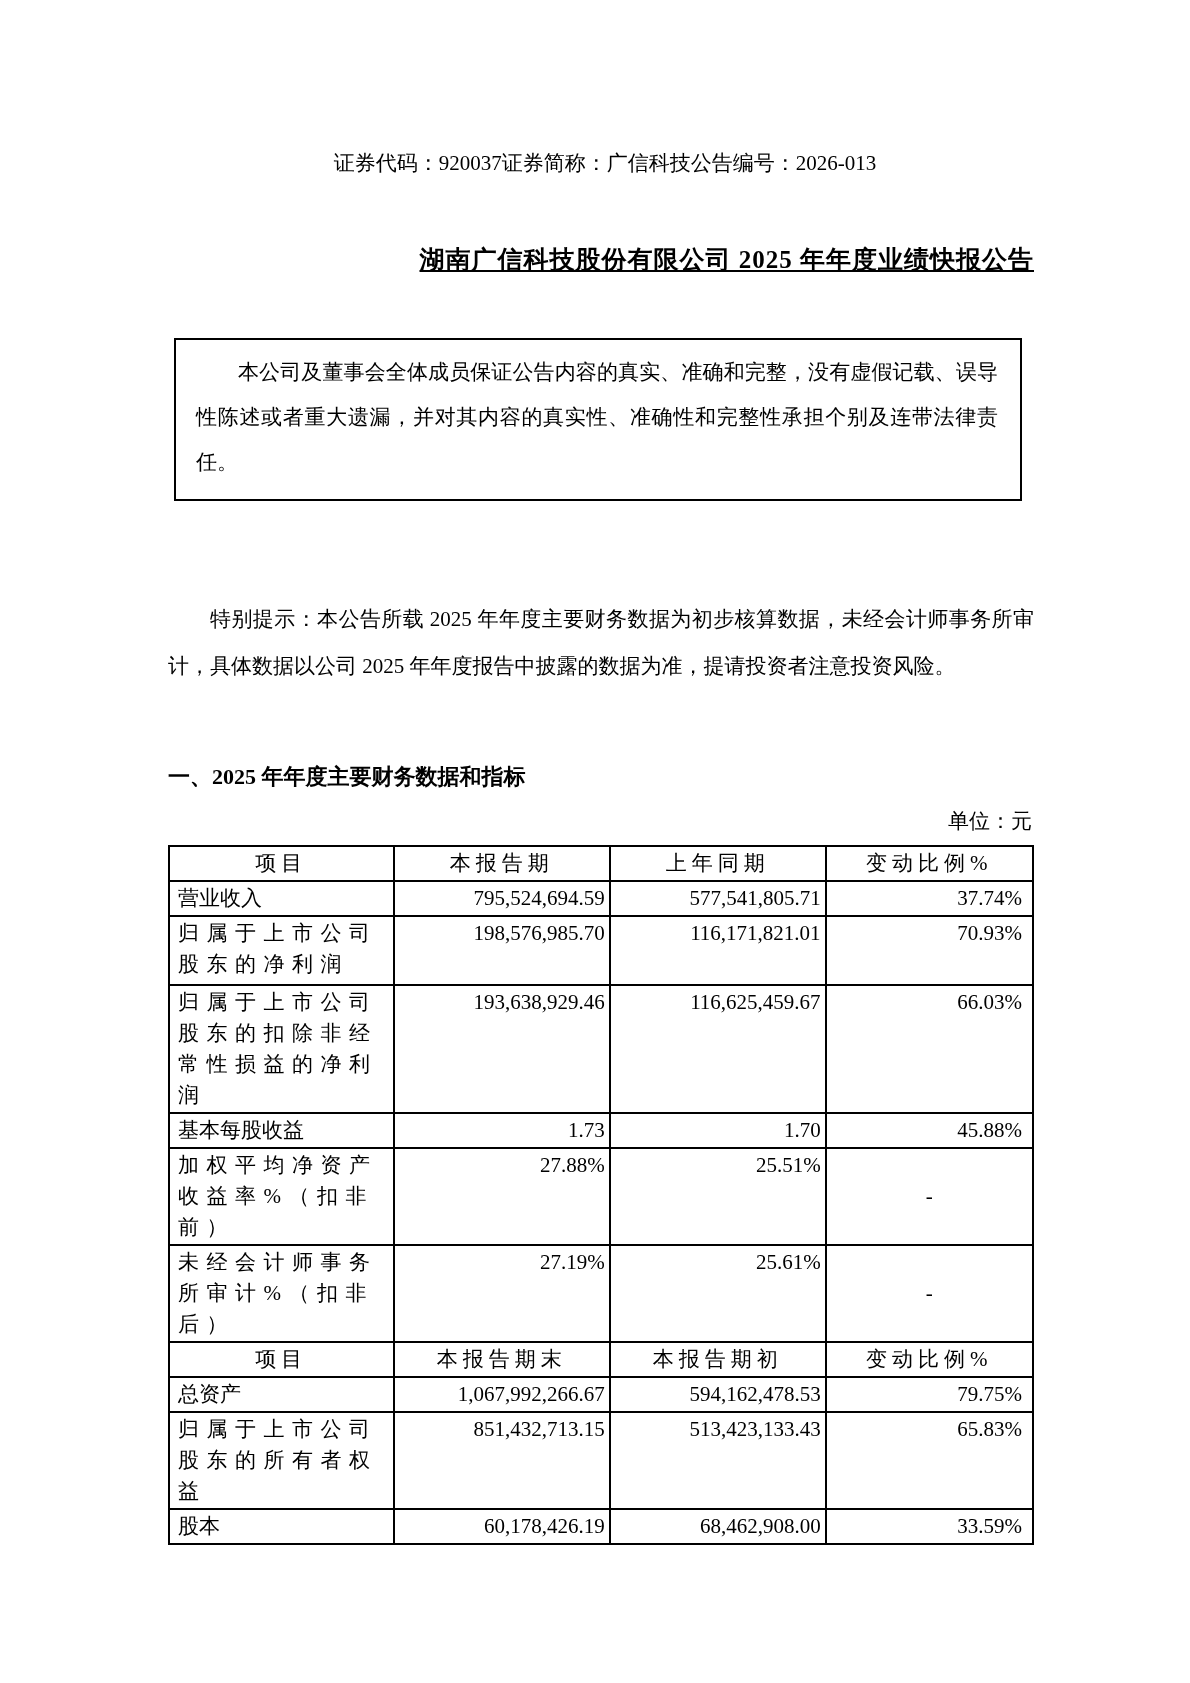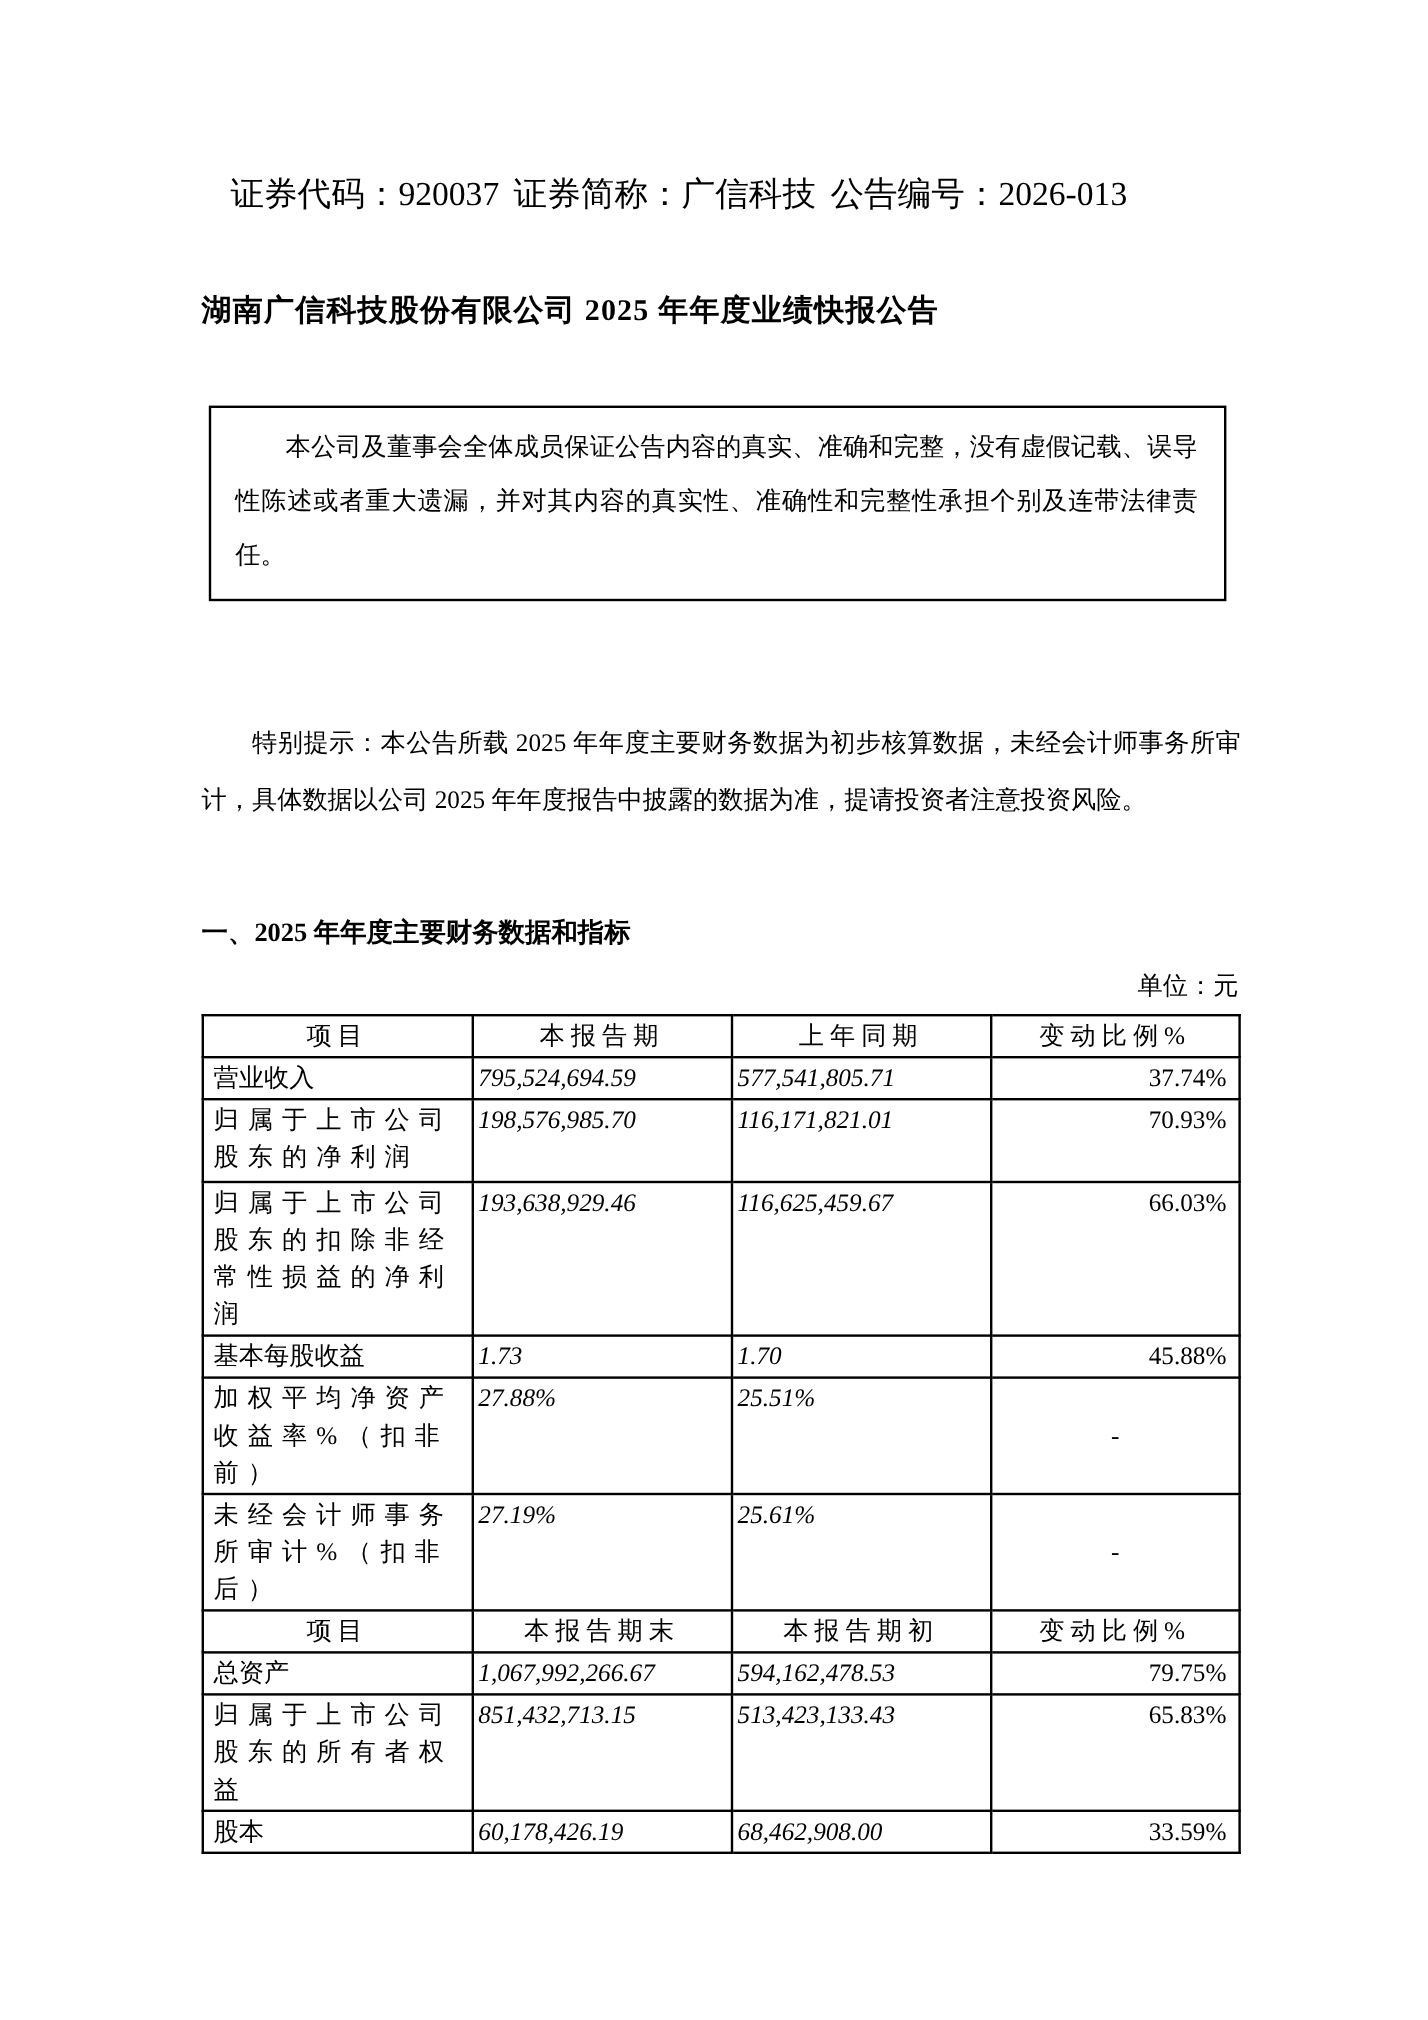--- a/index.html
+++ b/index.html
@@ -18,36 +18,36 @@
     background: #ffffff;
     padding-top: 148px;
   }
   .content {
     margin-left: 168px;
     width: 866px;
   }
   
   .doc-header {
     display: flex;
-    justify-content: flex-start;
+    justify-content: center;
     align-items: baseline;
     padding: 0 16px 0 24px;
-    font-size: 28px;
+    font-size: 21px;
     line-height: 30px;
     white-space: nowrap;
-    gap: 12px;
   }
   
   .doc-title {
     margin-top: 64px;
-    text-align: left;
+    text-align: right;
     font-size: 25px;
     font-weight: bold;
     line-height: 36px;
     letter-spacing: 1px;
+    text-decoration: underline;
   }
   
   .disclaimer-box {
     margin: 60px 12px 0 6px;
     border: 2px solid #000000;
     padding: 10px 22px 14px 20px;
   }
   .disclaimer-box p {
     font-size: 21px;
     line-height: 45px;
@@ -102,21 +102,21 @@
   }
   .fin-table td.lbl {
     text-align: left;
     padding-left: 8px;
   }
   .fin-table td.lbl.spaced {
     letter-spacing: 7.5px;
     padding-right: 2px;
   }
   .fin-table td.num {
-    font-style: italic;
+    text-align: right;
   }
   .fin-table td.pct {
     text-align: right;
     padding-right: 10px;
   }
   .fin-table td.dash {
     text-align: center;
     vertical-align: middle;
     padding-right: 4px;
   }

